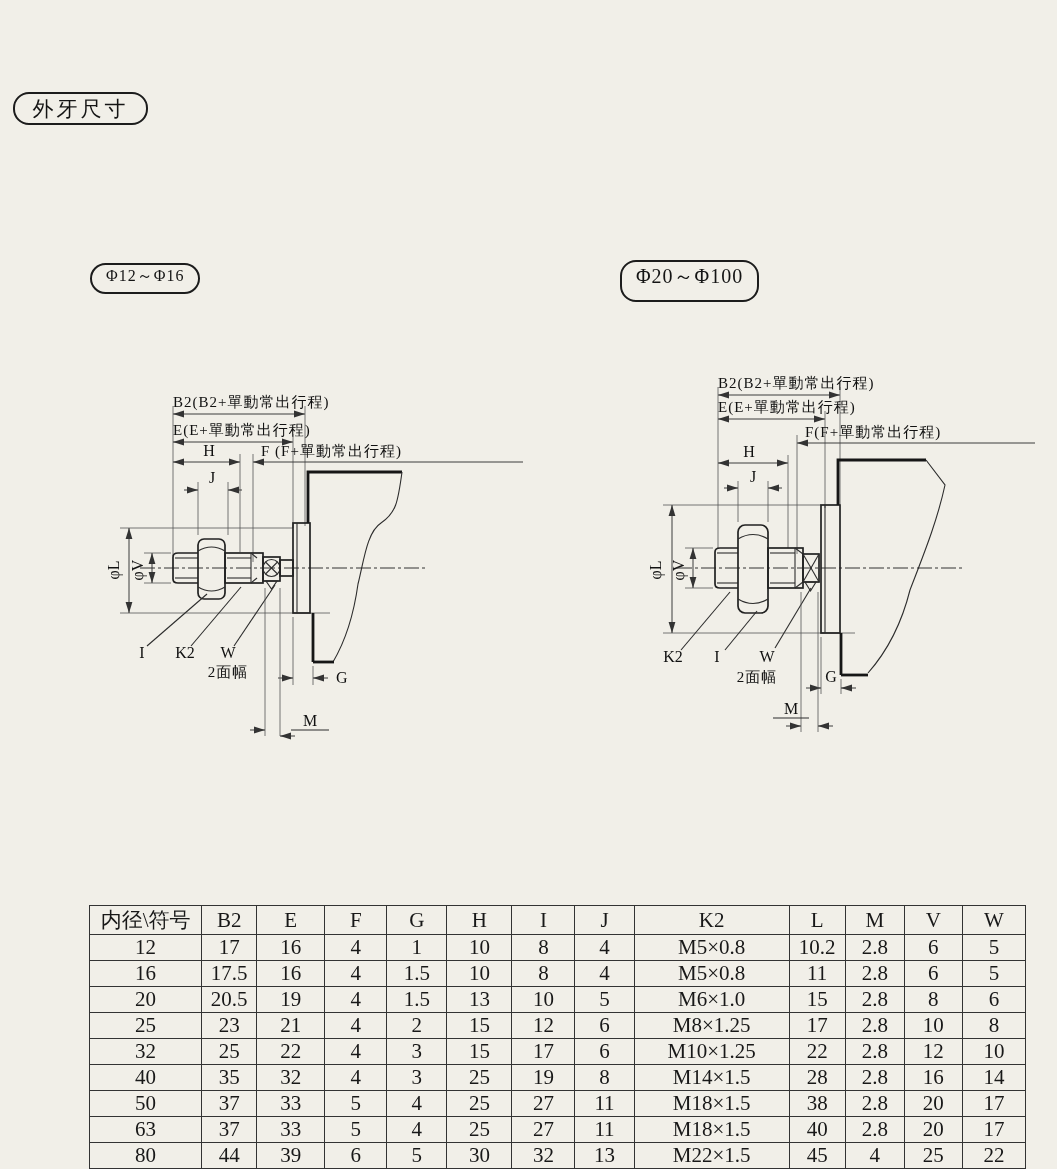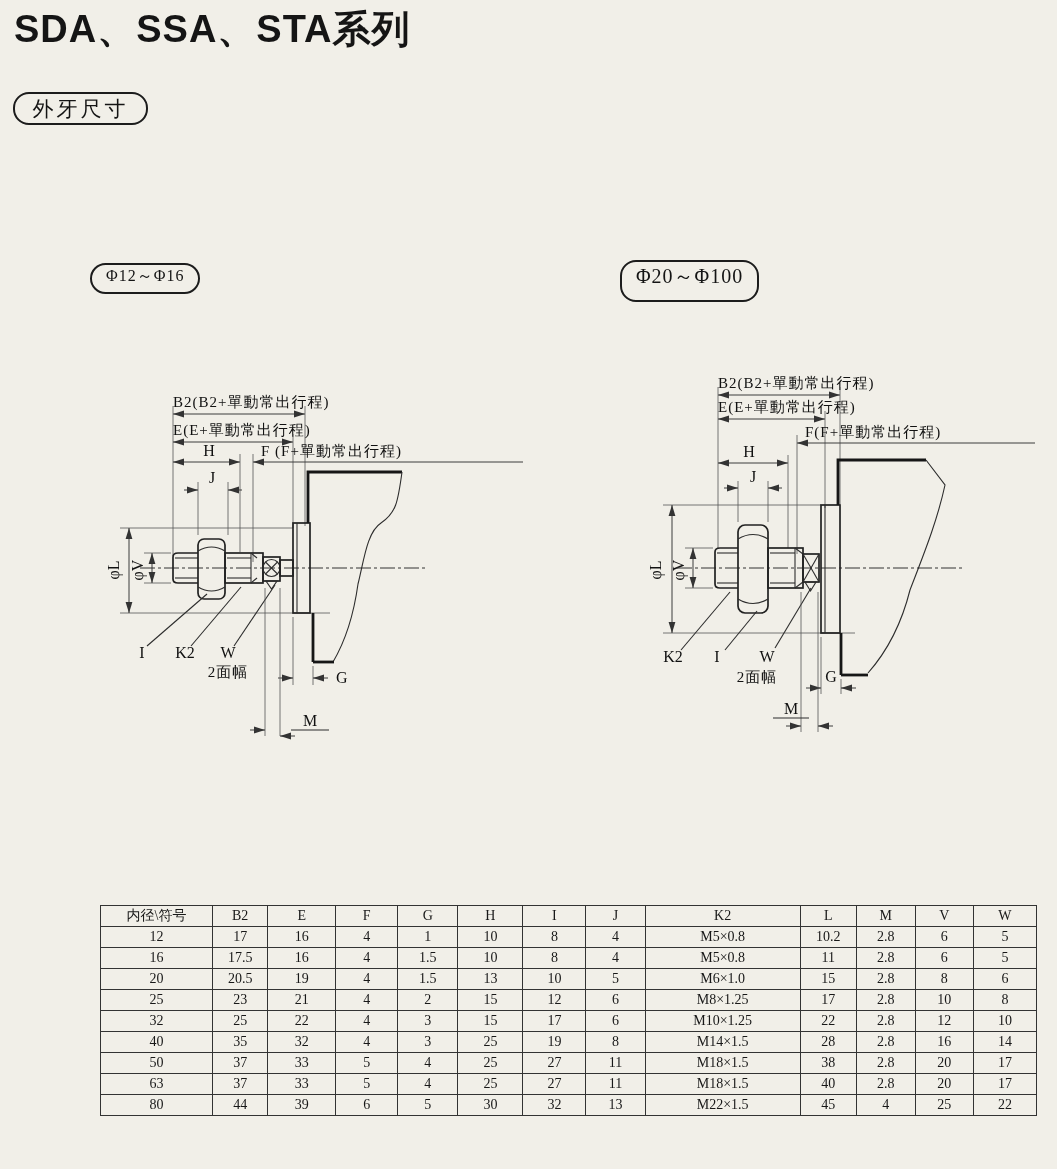--- a/index.html
+++ b/index.html
@@ -35,39 +35,38 @@
   svg .thin{stroke:#2d2d2d;stroke-width:1.1;fill:none;}
   svg .med{stroke:#222;stroke-width:1.7;fill:none;}
   svg .thick{stroke:#161616;stroke-width:2.8;fill:none;}
   svg .dim{stroke:#3c3c3c;stroke-width:1;fill:none;}
   svg .ext{stroke:#555;stroke-width:0.8;fill:none;}
   svg .center{stroke:#333;stroke-width:1;fill:none;stroke-dasharray:15 3 3 3;}
   svg text{font-family:"Liberation Serif",serif;fill:#111;}
   svg .cjk{font-size:15px;letter-spacing:1px;}
   svg .sym{font-size:16px;}
   .dim-table{
-    position:absolute;left:100px;top:905px;width:937px;
+    position:absolute;left:89px;top:905px;width:937px;
     border-collapse:collapse;
     font-family:"Liberation Serif",serif;
-    font-size:14px;color:#181818;
+    font-size:21px;color:#181818;
     table-layout:fixed;
   }
   .dim-table th,.dim-table td{
     border:1.6px solid #333;
     height:20px;padding:0 2px;
     text-align:center;font-weight:normal;
     white-space:nowrap;overflow:hidden;
   }
 </style>
 </head>
 <body>
 
 <div class="page">
 
-  <h1 class="page-title">SDA、SSA、STA系列</h1>
 
   <div class="pill section-pill">
     <span>外牙尺寸</span>
   </div>
 
   <div class="pill range-pill-left">
     <span>Φ12～Φ16</span>
   </div>
 
   <div class="pill range-pill-right">

